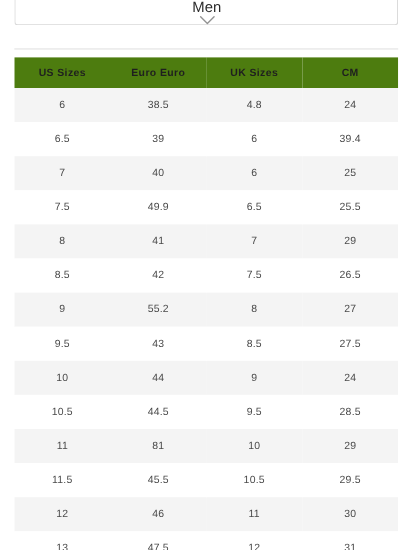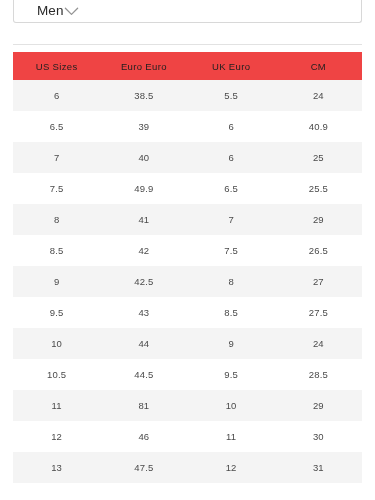--- a/index.html
+++ b/index.html
@@ -33,23 +33,24 @@
     top: 0px;
     width: 349px;
     height: 23px;
     box-sizing: border-box;
     border: 1px solid #d8d8d8;
     border-top: none;
     border-radius: 0 0 3px 3px;
     background: #ffffff;
     display: flex;
     align-items: center;
-    justify-content: flex-start;
-    padding: 0 12px 0 23px;
+    justify-content: space-between;
+    padding: 0 12px 0 13px;
     cursor: pointer;
+    flex-direction: column;
   }
   .select-value {
     font-size: 13.5px;
     color: #2b2b2b;
     letter-spacing: 0.1px;
     line-height: 1;
     white-space: nowrap;
   }
   .chevron {
     width: 15px;
@@ -82,26 +83,26 @@
   table.size-table {
     width: 349px;
     border-collapse: collapse;
     table-layout: fixed;
   }
   table.size-table col { width: 25%; }
 
   table.size-table thead th {
     height: 28px;
     font-size: 9.5px;
-    font-weight: normal;
+    font-weight: bold;
     color: #1f1f1f;
     letter-spacing: 0.35px;
     text-align: center;
     padding: 0;
-    background: #ef4444;
+    background: #4d7c0f;
     white-space: nowrap;
     vertical-align: middle;
   }
 
   table.size-table tbody td {
     height: 31px;
     font-size: 9.5px;
     font-weight: normal;
     color: #4a4a4a;
     text-align: center;
@@ -134,36 +135,36 @@
       <colgroup>
           <col>
           <col>
           <col>
           <col>
         </colgroup>
       <thead>
         <tr>
           <th>US Sizes</th>
           <th>Euro Euro</th>
-          <th>UK Euro</th>
+          <th>UK Sizes</th>
           <th>CM</th>
         </tr>
       </thead>
       <tbody id="size-table-body">
           <tr>
             <td>6</td>
             <td>38.5</td>
-            <td>5.5</td>
+            <td>4.8</td>
             <td>24</td>
           </tr>
           <tr>
             <td>6.5</td>
             <td>39</td>
             <td>6</td>
-            <td>40.9</td>
+            <td>39.4</td>
           </tr>
           <tr>
             <td>7</td>
             <td>40</td>
             <td>6</td>
             <td>25</td>
           </tr>
           <tr>
             <td>7.5</td>
             <td>49.9</td>
@@ -177,21 +178,21 @@
             <td>29</td>
           </tr>
           <tr>
             <td>8.5</td>
             <td>42</td>
             <td>7.5</td>
             <td>26.5</td>
           </tr>
           <tr>
             <td>9</td>
-            <td>42.5</td>
+            <td>55.2</td>
             <td>8</td>
             <td>27</td>
           </tr>
           <tr>
             <td>9.5</td>
             <td>43</td>
             <td>8.5</td>
             <td>27.5</td>
           </tr>
           <tr>
@@ -206,20 +207,26 @@
             <td>9.5</td>
             <td>28.5</td>
           </tr>
           <tr>
             <td>11</td>
             <td>81</td>
             <td>10</td>
             <td>29</td>
           </tr>
           <tr>
+            <td>11.5</td>
+            <td>45.5</td>
+            <td>10.5</td>
+            <td>29.5</td>
+          </tr>
+          <tr>
             <td>12</td>
             <td>46</td>
             <td>11</td>
             <td>30</td>
           </tr>
           <tr>
             <td>13</td>
             <td>47.5</td>
             <td>12</td>
             <td>31</td>

